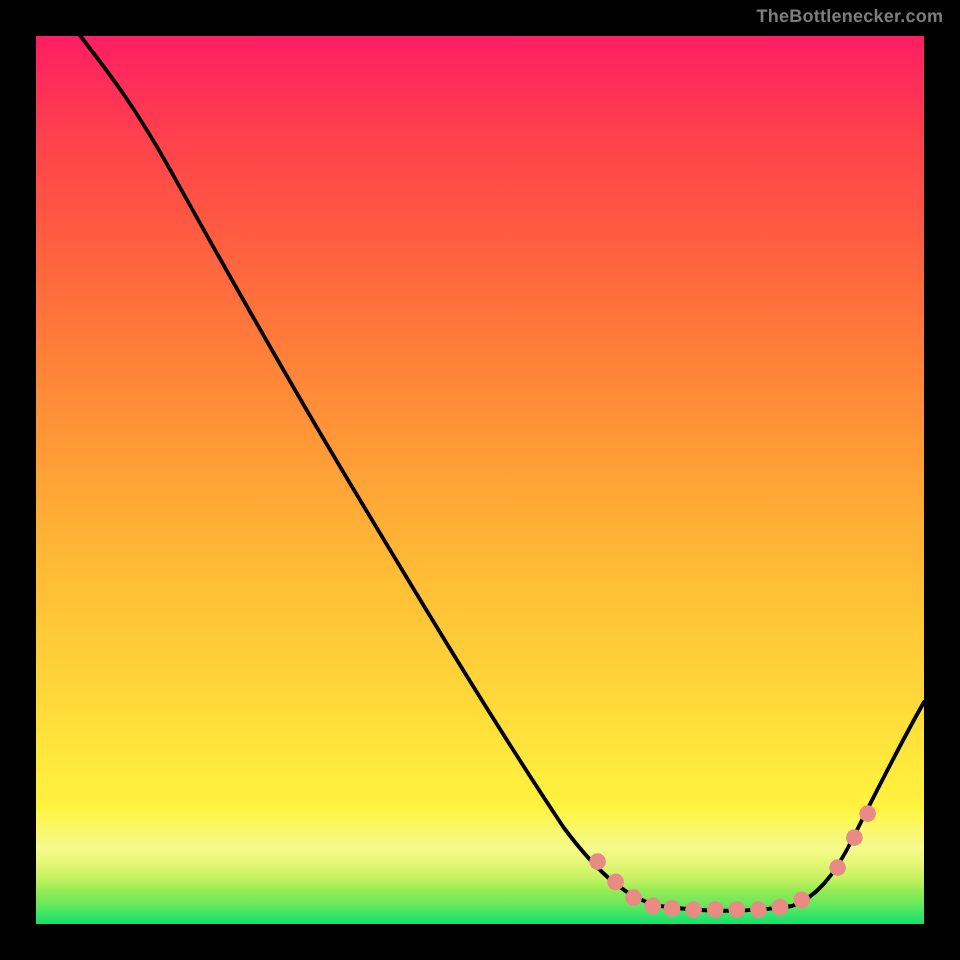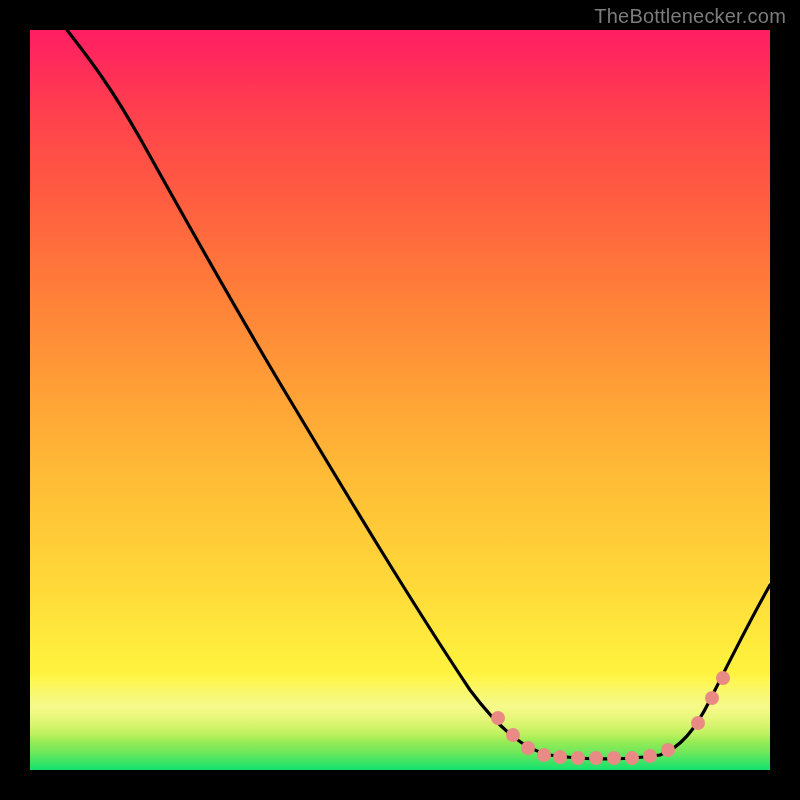--- a/index.html
+++ b/index.html
@@ -15,22 +15,22 @@
     position: relative;
     width: 800px;
     height: 800px;
     background: #000;
   }
   .attribution {
     position: absolute;
     top: 5px;
     right: 14px;
     color: #7c7c7c;
-    font-size: 20px;
-    font-weight: 400;
+    font-size: 15px;
+    font-weight: 700;
     letter-spacing: 0.2px;
   }
   .plot-area {
     position: absolute;
     left: 30px;
     top: 30px;
     width: 740px;
     height: 740px;
     overflow: hidden;
   }

